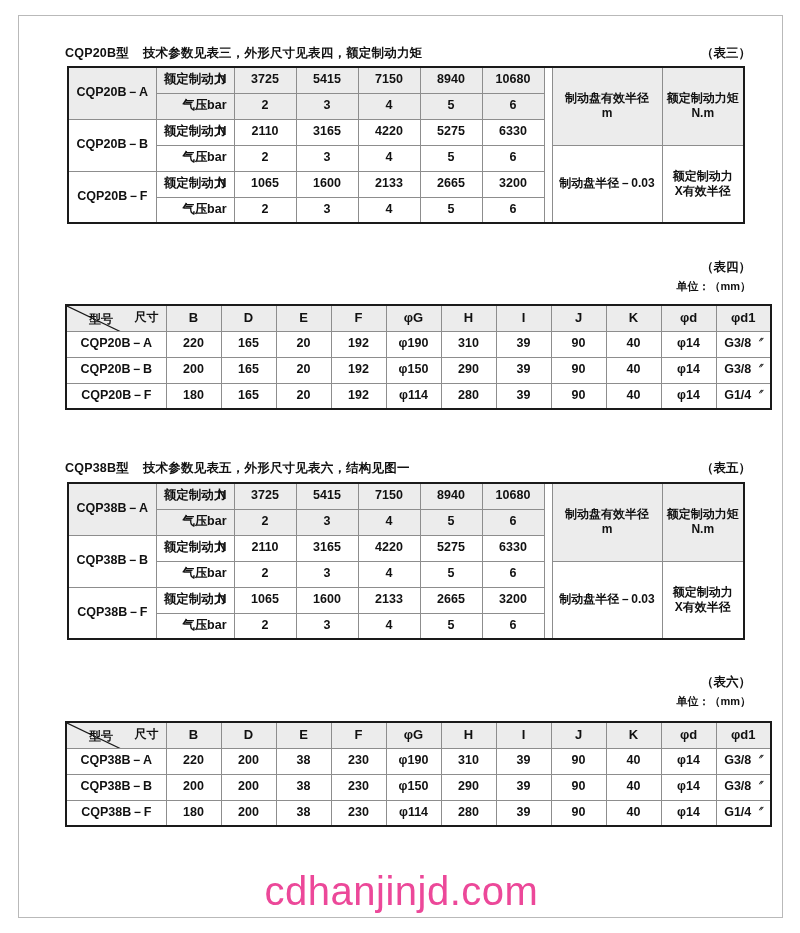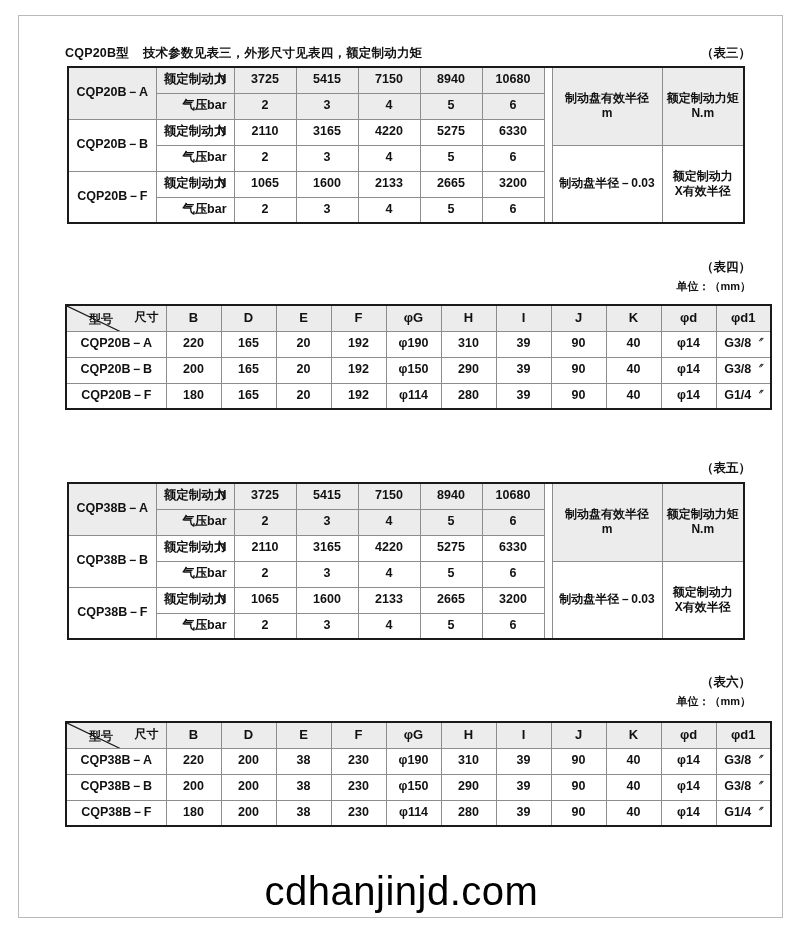--- a/index.html
+++ b/index.html
@@ -141,21 +141,21 @@
   .inchmark { font-size: 9px; vertical-align: 2px; margin-left: 2px; font-style: italic; }
 
   
   .watermark {
     position: absolute;
     left: 0; right: 0;
     text-align: center;
     font-size: 40px;
     font-weight: 400;
     letter-spacing: 0.5px;
-    color: #000000;
+    color: #ec4899;
     font-family: "Liberation Sans", "DejaVu Sans", sans-serif;
   }
 </style>
 </head>
 <body>
 
 <div class="page-frame">
   <div class="content">
 
     <div class="caption-row" style="position:absolute; left:0; top:22px; width:765px;">
@@ -312,20 +312,23 @@
             <td class="dim-c">90</td>
             <td class="dim-c">40</td>
             <td class="dim-c">φ14</td>
             <td class="dim-c"><span>G1/4</span><span class="inchmark">〞</span></td>
           </tr>
         </tbody>
       </table>
     </div>
 
     <div class="caption-row" style="position:absolute; left:0; top:437px; width:765px;">
+      <div class="caption-left">
+        <span class="model-code">CQP38B型</span><span>技术参数见表五，外形尺寸见表六，结构见图一</span>
+      </div>
       <div class="caption-right">（表五）</div>
     </div>
 
     <div class="spec-wrap" style="position:absolute; left:0; top:466px; width:765px; height:170px;">
       <table class="doc spec">
         <tbody>
           <tr>
             <td class="model-cell shade" rowspan="2">CQP38B－A</td>
             <td class="param-cell shade"><span class="pname">额定制动力</span><span class="punit">N</span></td>
             <td class="val-cell shade">3725</td>

